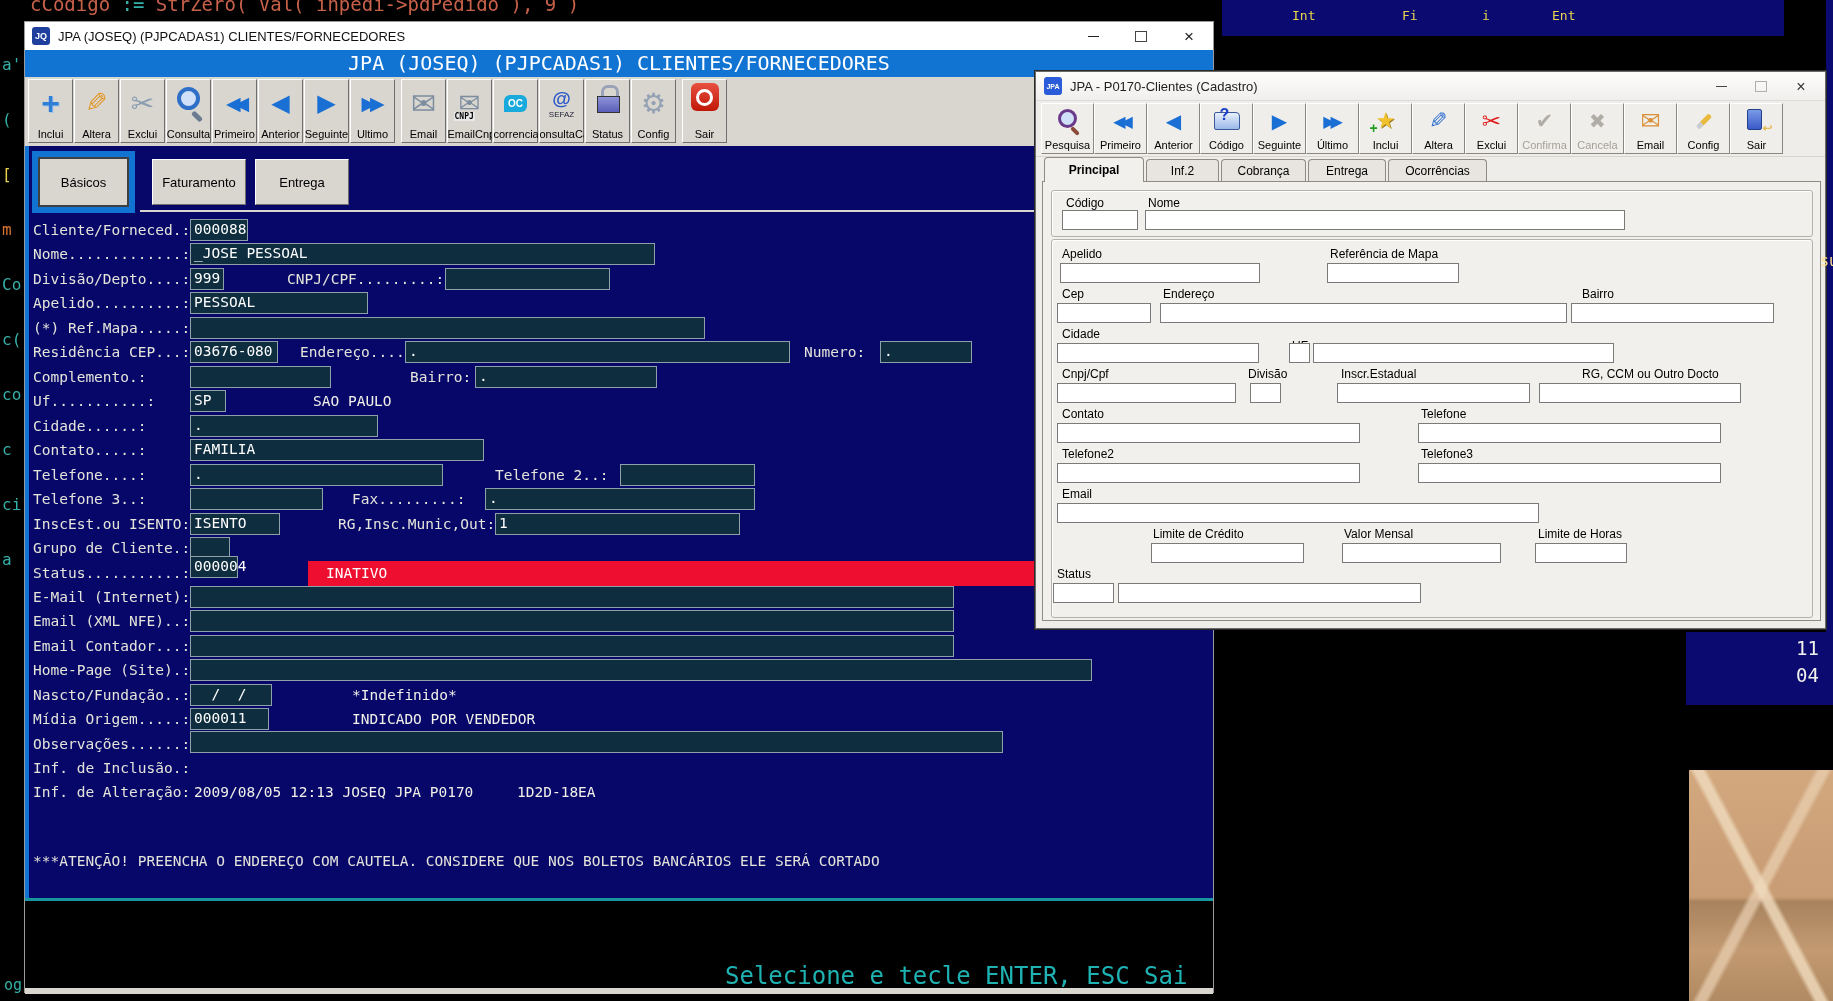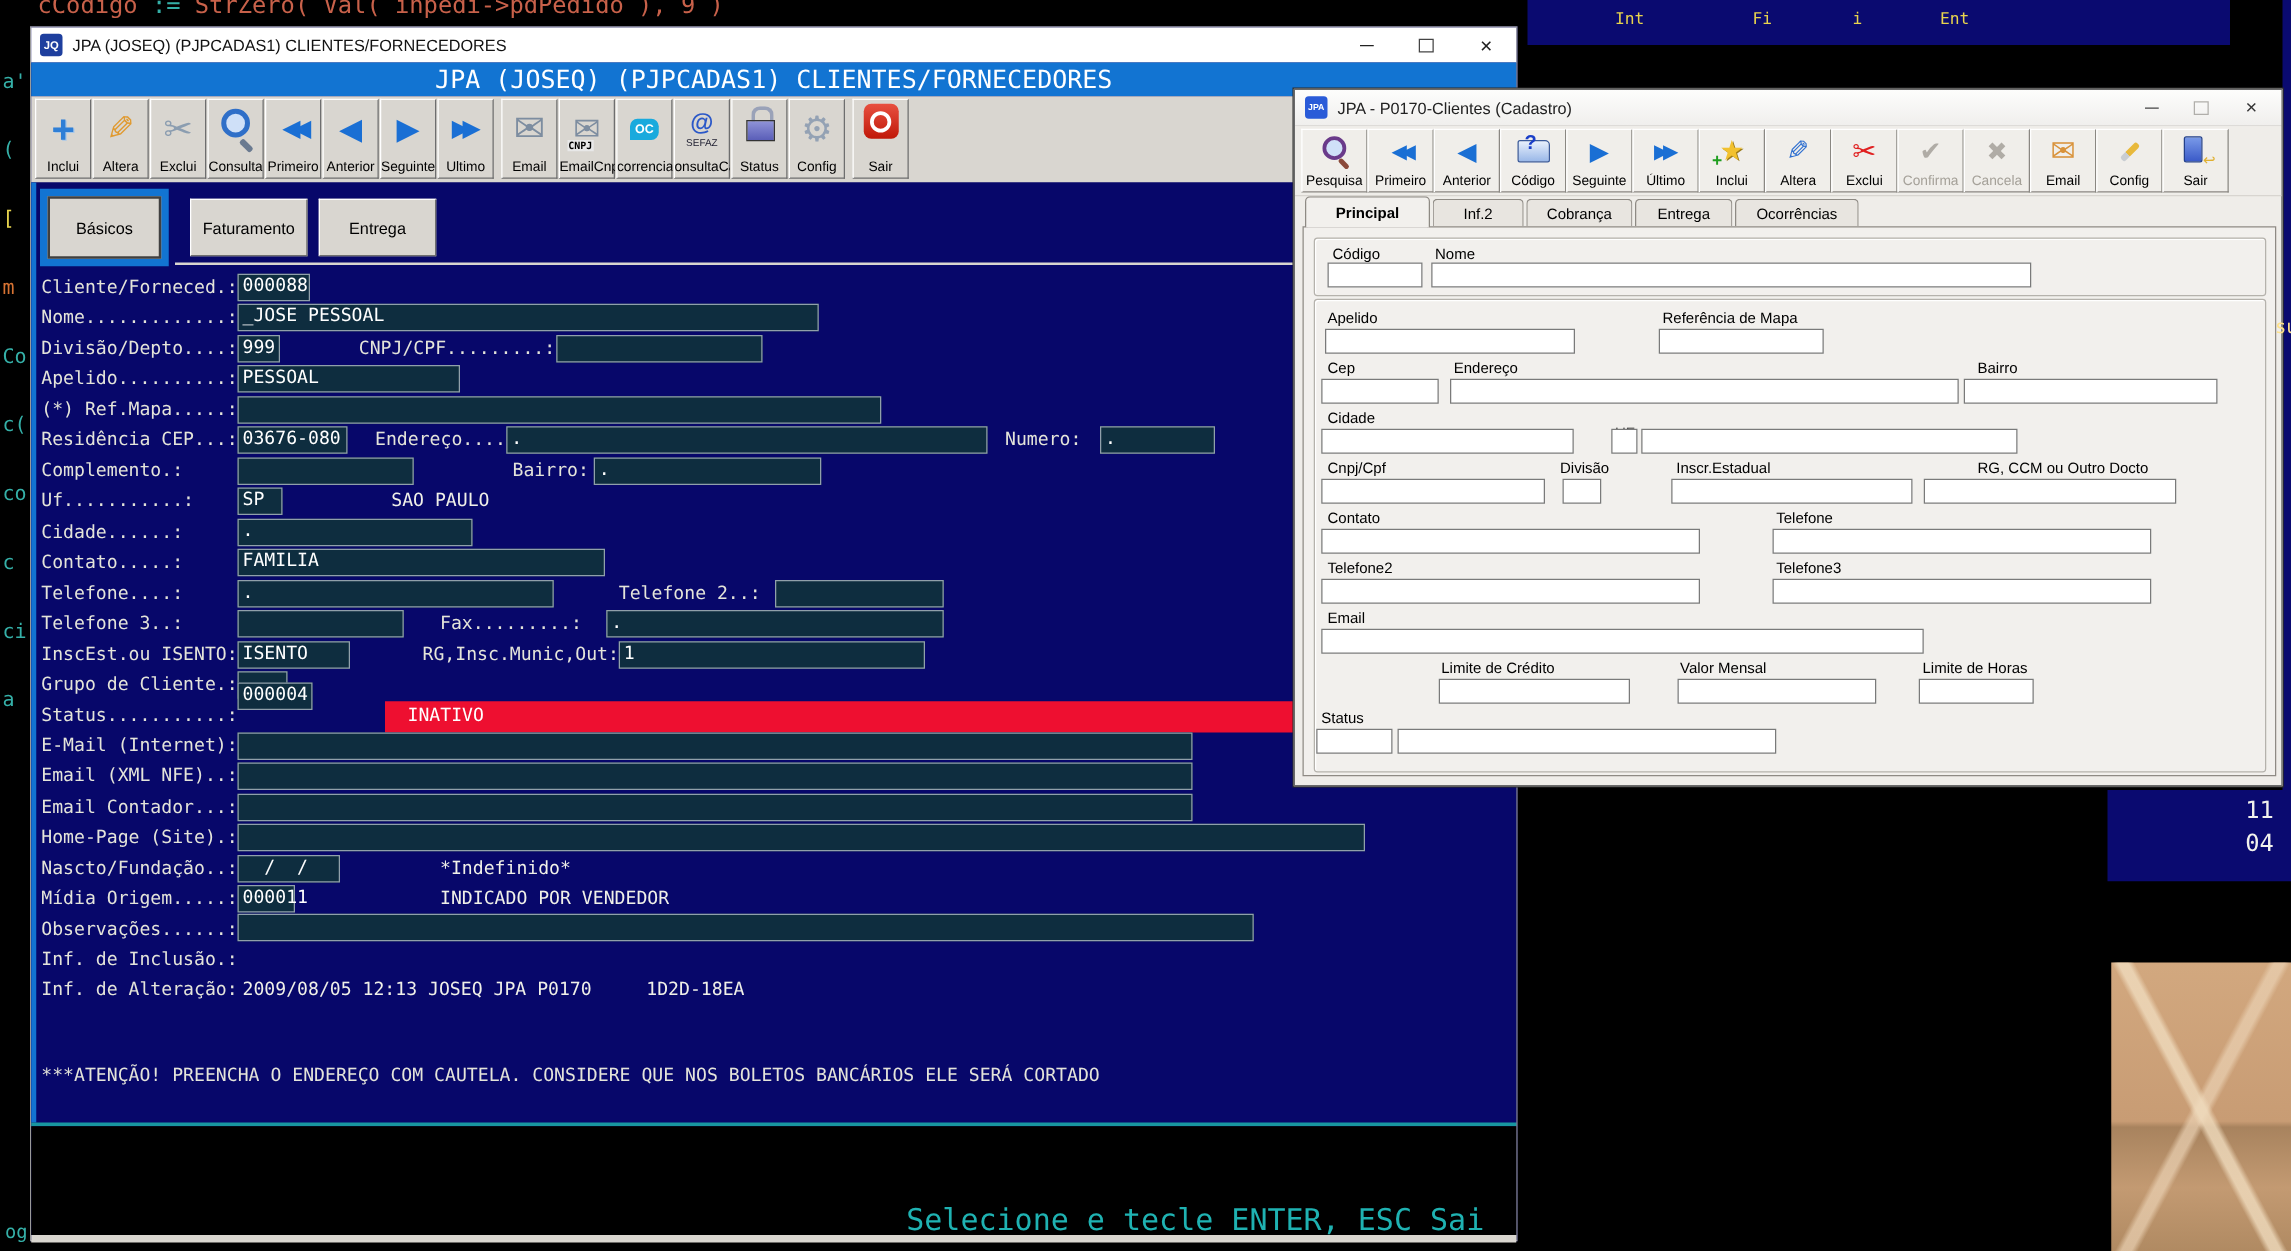--- a/index.html
+++ b/index.html
@@ -327,41 +327,41 @@
 
       <span class="fl" style="left:4px;top:370px">InscEst.ou ISENTO:</span>
       <span class="fb" style="left:161px;top:367px;width:90px">ISENTO</span>
       <span class="fl" style="left:309px;top:370px">RG,Insc.Munic,Out:</span>
       <span class="fb" style="left:466px;top:367px;width:245px">1</span>
 
       <span class="fl" style="left:4px;top:394px">Grupo de Cliente.:</span>
       <span class="fb" style="left:161px;top:391px;width:40px"></span>
 
       <span class="fl" style="left:4px;top:419px">Status...........:</span>
-      <span class="fb" style="left:161px;top:400px;width:60px">000004</span>
+      <span class="fb" style="left:161px;top:410px;width:48px">000004</span>
       <div class="redbar">INATIVO</div>
 
       <span class="fl" style="left:4px;top:443px">E-Mail (Internet):</span>
       <span class="fb" style="left:161px;top:440px;width:764px"></span>
 
       <span class="fl" style="left:4px;top:467px">Email (XML NFE)..:</span>
       <span class="fb" style="left:161px;top:464px;width:764px"></span>
 
       <span class="fl" style="left:4px;top:492px">Email Contador...:</span>
       <span class="fb" style="left:161px;top:489px;width:764px"></span>
 
       <span class="fl" style="left:4px;top:516px">Home-Page (Site).:</span>
       <span class="fb" style="left:161px;top:513px;width:902px"></span>
 
       <span class="fl" style="left:4px;top:541px">Nascto/Fundação..:</span>
       <span class="fb" style="left:161px;top:538px;width:82px">  /  /</span>
       <span class="ftx" style="left:323px;top:541px">*Indefinido*</span>
 
       <span class="fl" style="left:4px;top:565px">Mídia Origem.....:</span>
-      <span class="fb" style="left:161px;top:562px;width:46px">000011</span>
+      <span class="fb" style="left:161px;top:562px;width:79px">000011</span>
       <span class="ftx" style="left:323px;top:565px">INDICADO POR VENDEDOR</span>
 
       <span class="fl" style="left:4px;top:590px">Observações......:</span>
       <span class="fb" style="left:161px;top:585px;width:813px"></span>
 
       <span class="fl" style="left:4px;top:614px">Inf. de Inclusão.:</span>
 
       <span class="fl" style="left:4px;top:638px">Inf. de Alteração:</span>
       <span class="ftx" style="left:165px;top:638px">2009/08/05 12:13 JOSEQ JPA P0170     1D2D-18EA</span>
 

